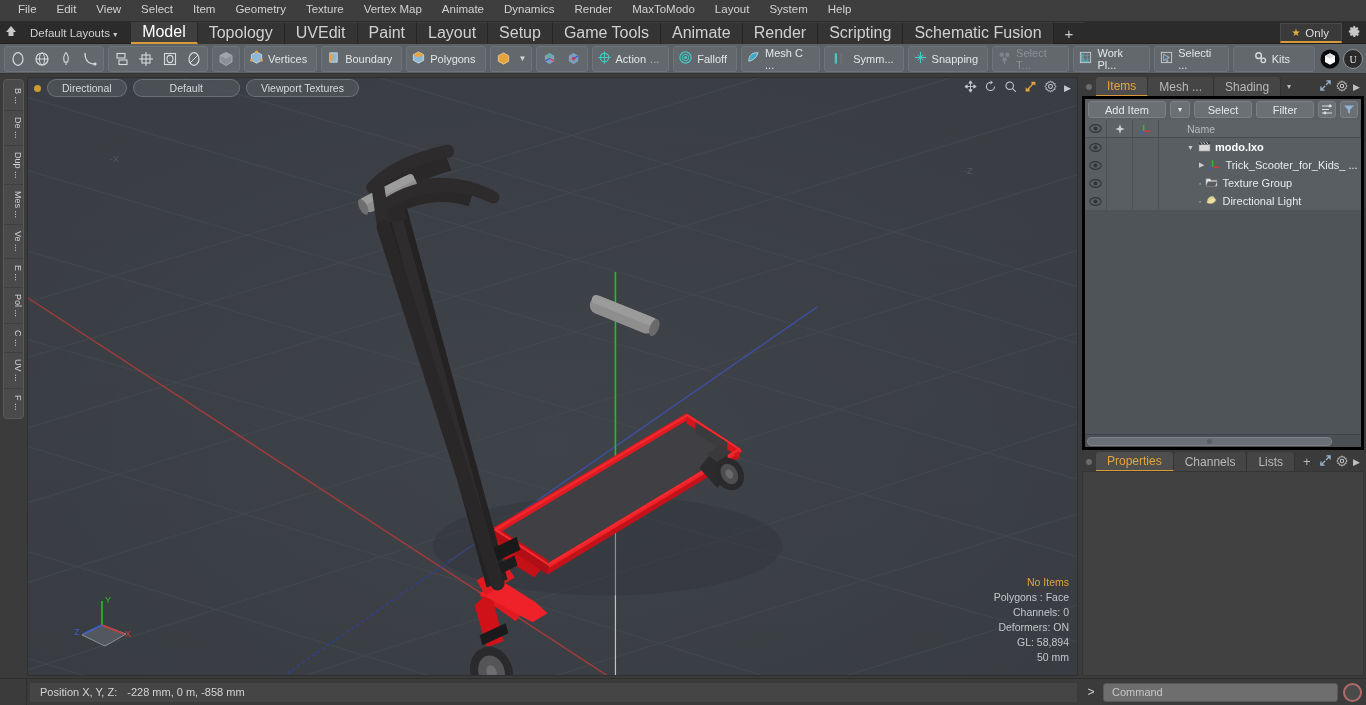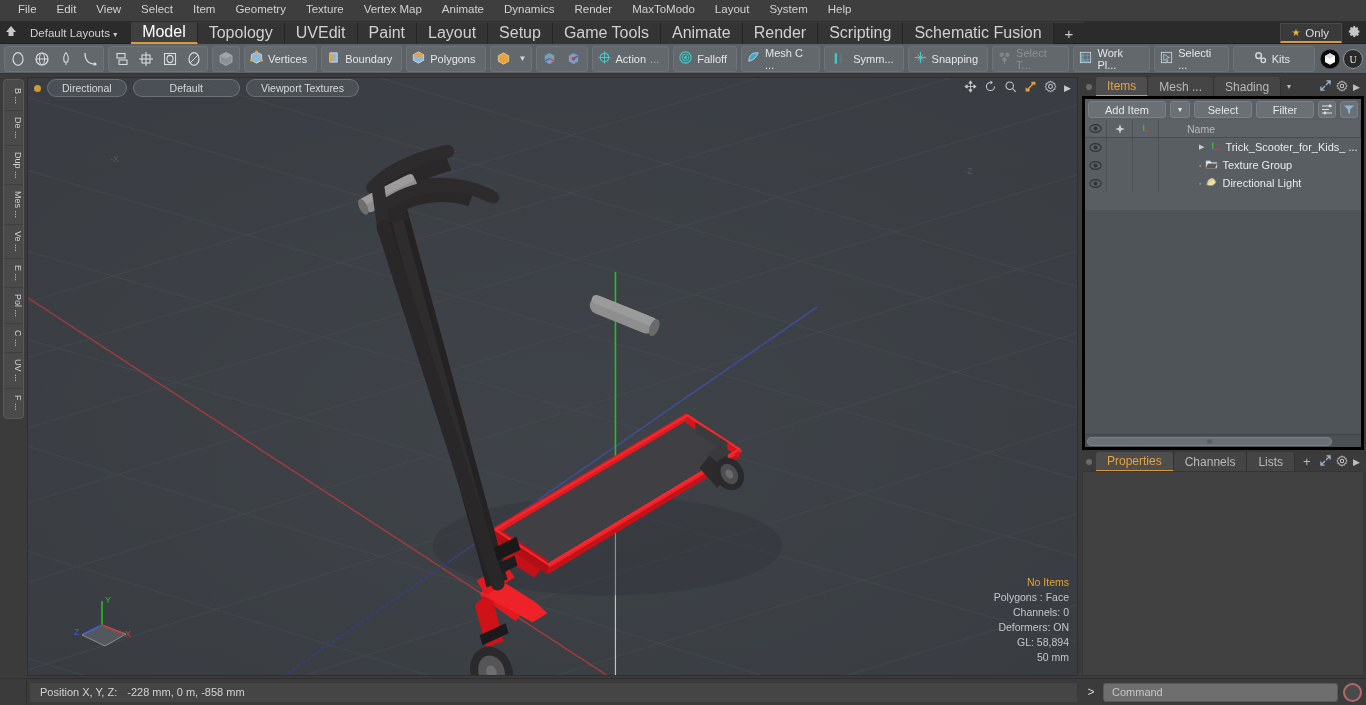--- a/index.html
+++ b/index.html
@@ -796,20 +796,42 @@
               <line x1="5" y1="10" x2="5" y2="3" stroke="#2fbd2f" stroke-width="1.6"></line>
               <line x1="5" y1="10" x2="12" y2="10" stroke="#d03a3a" stroke-width="1.6"></line>
               <line x1="5" y1="10" x2="1.5" y2="12.5" stroke="#3a5ed0" stroke-width="1.6"></line>
             </svg>
         </div>
         <div class="c colName">Name</div>
       </div>
 
       <div class="ip-rows">
 
+        <div class="ip-row rootrow">
+          <div class="c colEye">
+            <svg width="13" height="9" viewBox="0 0 14 10">
+                <ellipse cx="7" cy="5" rx="6.3" ry="4.3" fill="none" stroke="#2f3538" stroke-width="1.2"></ellipse>
+                <circle cx="7" cy="5" r="2.2" fill="#2f3538"></circle>
+              </svg>
+          </div>
+          <div class="c colAdd"></div>
+          <div class="c colAxis"></div>
+          <div class="nm">
+            <span class="indent1"></span>
+            <span class="tri">▼</span>
+            <span>
+              <svg width="13" height="11" viewBox="0 0 14 12">
+                  <rect x="1" y="4" width="12" height="7" fill="#d8d8d8" stroke="#8a8a8a" stroke-width=".6"></rect>
+                  <path d="M1 1.5 L12.5 0.5 L13 3.2 L1.5 4.2 Z" fill="#3a3a3a"></path>
+                  <path d="M3 1.3 L4.6 3.9 M6 1 L7.6 3.6 M9 0.8 L10.6 3.4" stroke="#e8e8e8" stroke-width=".9"></path>
+                </svg>
+            </span>
+            <span>modo.lxo</span>
+          </div>
+        </div>
 
         <div class="ip-row">
           <div class="c colEye">
             <svg width="13" height="9" viewBox="0 0 14 10">
                 <ellipse cx="7" cy="5" rx="6.3" ry="4.3" fill="none" stroke="#2f3538" stroke-width="1.2"></ellipse>
                 <circle cx="7" cy="5" r="2.2" fill="#2f3538"></circle>
               </svg>
           </div>
           <div class="c colAdd"></div>
           <div class="c colAxis"></div>

